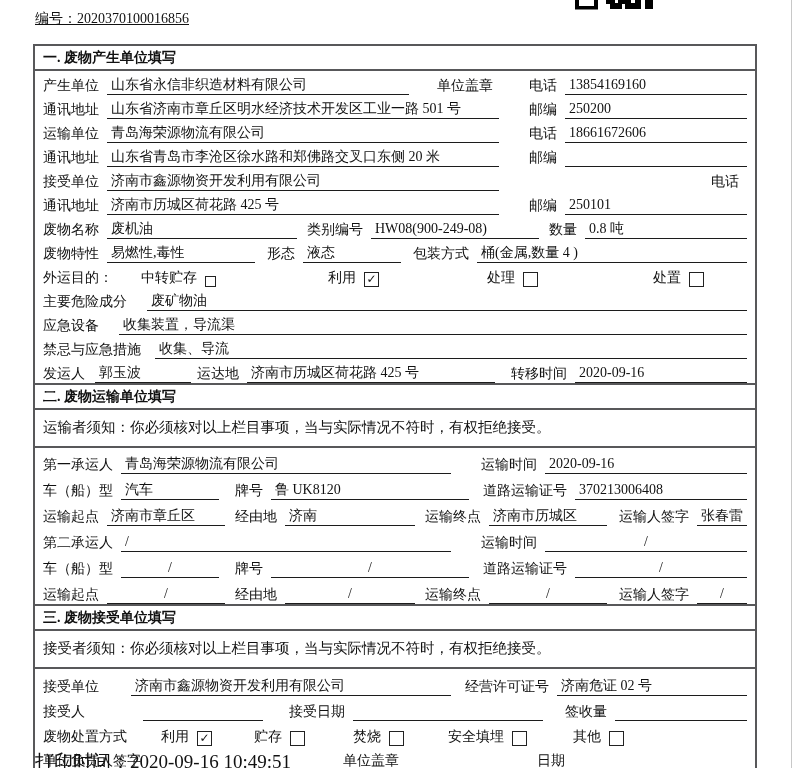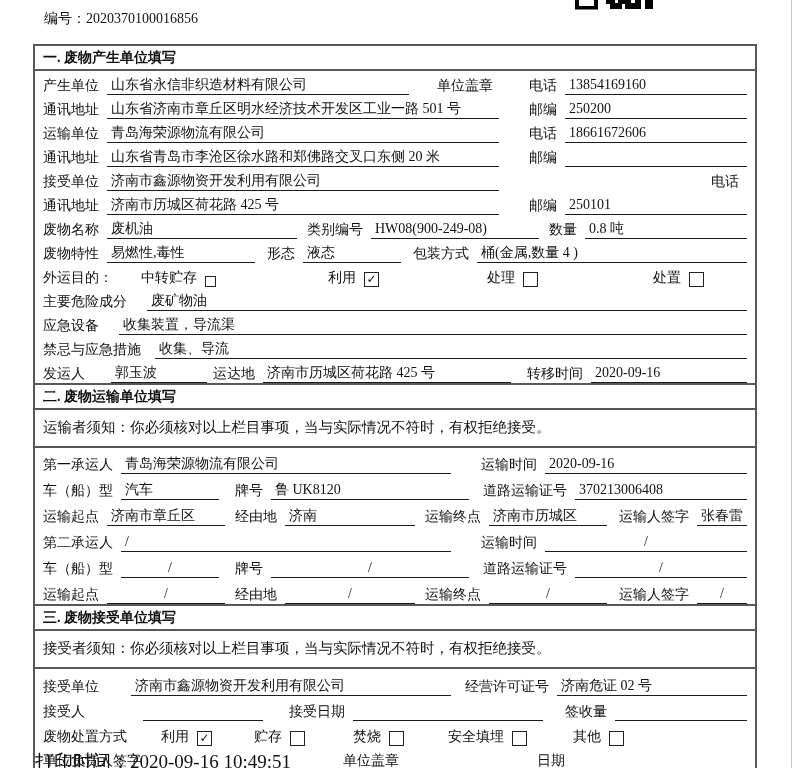--- a/index.html
+++ b/index.html
@@ -1,19 +1,19 @@
 <!DOCTYPE html>
 <html><head>
 <meta charset="utf-8">
 <style>
   html,body{margin:0;padding:0;background:#fff;}
   body{width:796px;height:768px;position:relative;overflow:hidden;
        font-family:"Liberation Serif","DejaVu Serif",serif;color:#111;font-size:14px;}
   .page-edge{position:absolute;left:791px;top:0;width:1px;height:768px;background:#c8c8c8;}
-  #serial{position:absolute;left:44px;top:10px;font-size:14px;white-space:nowrap;}
+  #serial{position:absolute;left:35px;top:10px;font-size:14px;white-space:nowrap;text-decoration:underline;}
   #title{position:absolute;left:0;right:0;top:1px;text-align:center;font-size:25px;font-weight:bold;letter-spacing:1px;margin-top:44px;}
   #qr{position:absolute;left:575px;top:0;}
   #form{position:absolute;left:33px;top:44px;width:724px;border:2px solid #58585a;box-sizing:border-box;background:#fff;}
   .sec-h{font-weight:bold;font-size:14px;padding:2px 8px;height:19px;line-height:19px;border-bottom:2px solid #58585a;}
   .sec-h.mid{border-top:2px solid #58585a;}
   .notice{padding:8px 8px 9px 8px;border-bottom:2px solid #58585a;font-size:14.5px;}
   .row{display:flex;align-items:flex-end;padding:0 8px;height:24px;box-sizing:border-box;white-space:nowrap;}
   .s2 .row{height:26px;}
   .s3 .row{height:25px;}
   .lbl{white-space:nowrap;margin-right:8px;line-height:19px;}
@@ -138,21 +138,21 @@
       <span class="u flex" style="margin-left:12px">收集装置，导流渠</span>
     </div>
 
     <div class="row">
       <span class="lbl">禁忌与应急措施</span>
       <span class="u flex" style="margin-left:6px">收集、导流</span>
     </div>
 
     <div class="row">
       <span class="lbl">发运人</span>
-      <span class="u" style="width:96px;margin-left:18px">郭玉波</span>
+      <span class="u" style="width:96px;margin-left:2px">郭玉波</span>
       <span class="lbl" style="margin-left:6px">运达地</span>
       <span class="u" style="width:248px">济南市历城区荷花路 425 号</span>
       <span class="lbl" style="margin-left:16px">转移时间</span>
       <span class="u flex">2020-09-16</span>
     </div>
   </div>
 
   <div class="s2">
     <div class="sec-h mid">二. 废物运输单位填写</div>
     <div class="notice">运输者须知：你必须核对以上栏目事项，当与实际情况不符时，有权拒绝接受。</div>

